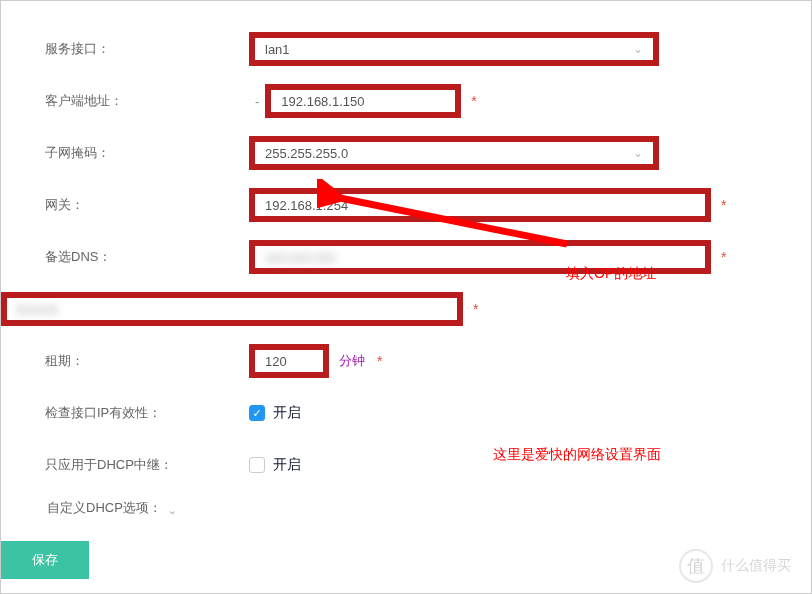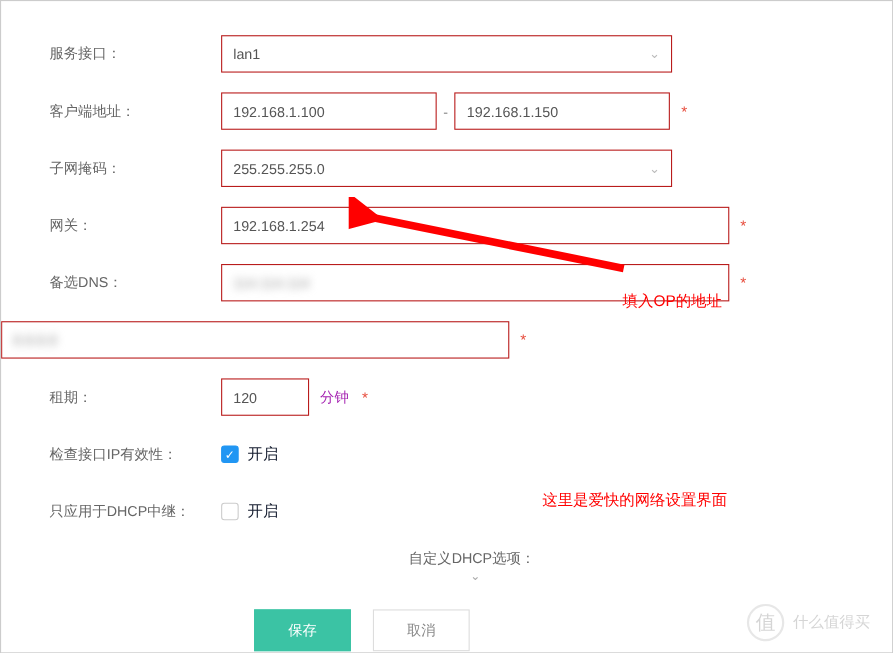--- a/index.html
+++ b/index.html
@@ -12,37 +12,38 @@
       height: 594px;
       position: relative;
       border: 1px solid #ccc;
     }
     .form { padding: 30px 0 0 0; }
     .row {
       display: flex;
       align-items: center;
       margin-bottom: 16px;
       min-height: 36px;
+      gap: 48px;
     }
     .label {
       width: 200px;
       text-align: left;
       padding-left: 44px;
       color: #666;
       font-size: 13px;
     }
     .field {
       display: flex;
       align-items: center;
       flex: 1;
       position: relative;
     }
     .select, .input {
       height: 34px;
-      border: 1px solid #b91c1c;
+      border: 6px solid #b91c1c;
       background: #fff;
       padding: 0 10px;
       font-size: 13px;
       color: #555;
       outline: none;
     }
     .select { width: 410px; position: relative; cursor: pointer; display: flex; align-items: center; justify-content: space-between; }
     .select .chev { color: #bbb; font-size: 12px; }
     .input-wide { width: 462px; }
     .input-half { width: 196px; }
@@ -51,23 +52,23 @@
     .asterisk { color: #e74c3c; margin-left: 10px; font-size: 14px; }
     .unit { margin-left: 10px; color: #a21caf; font-size: 13px; }
     .checkbox-wrap { display: flex; align-items: center; }
     .checkbox {
       width: 16px; height: 16px; border: 1px solid #ccc; border-radius: 3px;
       display: inline-flex; align-items: center; justify-content: center;
       margin-right: 8px; cursor: pointer; font-size: 11px;
     }
     .checkbox.checked { background: #2196f3; border-color: #2196f3; color: #fff; }
     .chk-label { color: #0f172a; font-size: 14px; }
-    .collapse-row { padding-left: 46px; color: #666; display: flex; align-items: center; cursor: pointer; margin-top: 4px; margin-bottom: 24px; flex-direction: column; }
+    .collapse-row { padding-left: 46px; color: #666; display: flex; align-items: flex-end; cursor: pointer; margin-top: 4px; margin-bottom: 24px; }
     .collapse-row .chev { margin-left: 6px; color: #aaa; font-size: 11px; }
-    .buttons { display: flex; padding-left: 230px; gap: 20px; margin-top: 10px; }
+    .buttons { display: flex; gap: 20px; margin-top: 10px; }
     .btn {
       height: 38px; width: 88px; border: 1px solid #ddd; background: #fff;
       color: #888; font-size: 13px; cursor: pointer; display: flex;
       align-items: center; justify-content: center;
     }
     .btn-primary { background: #3bc3a4; border-color: #3bc3a4; color: #fff; }
     .blurred { filter: blur(4px); color: #999; }
     .annotation { position: absolute; color: #ff0000; font-size: 14px; font-weight: 400; margin-top: 23px; }
     .arrow-svg { position: absolute; pointer-events: none; }
     .watermark {
@@ -92,21 +93,20 @@
       <div class="select">
         <span>lan1</span>
         <span class="chev">⌄</span>
       </div>
     </div>
   </div>
 
   <div class="row">
     <div class="label">客户端地址：</div>
     <div class="field">
-      <input class="input input-half" value="192.168.1.100" style="">
       <span class="dash">-</span>
       <input class="input input-half" value="192.168.1.150" style="">
       <span class="asterisk">*</span>
     </div>
   </div>
 
   <div class="row">
     <div class="label">子网掩码：</div>
     <div class="field">
       <div class="select">
@@ -172,21 +172,20 @@
     </div>
   </div>
 
   <div class="collapse-row">
     <span>自定义DHCP选项：</span>
     <span class="chev">⌄</span>
   </div>
 
   <div class="buttons">
     <div class="btn btn-primary">保存</div>
-    <div class="btn">取消</div>
   </div>
 
 </div>
 
 <svg class="arrow-svg" style="left:316px; top:178px;" width="260" height="80">
   <defs>
     <marker id="ah" markerWidth="12" markerHeight="12" refX="2" refY="6" orient="auto">
       <path d="M12,0 L0,6 L12,12 L7,6 Z" fill="#ff0000"></path>
     </marker>
   </defs>

